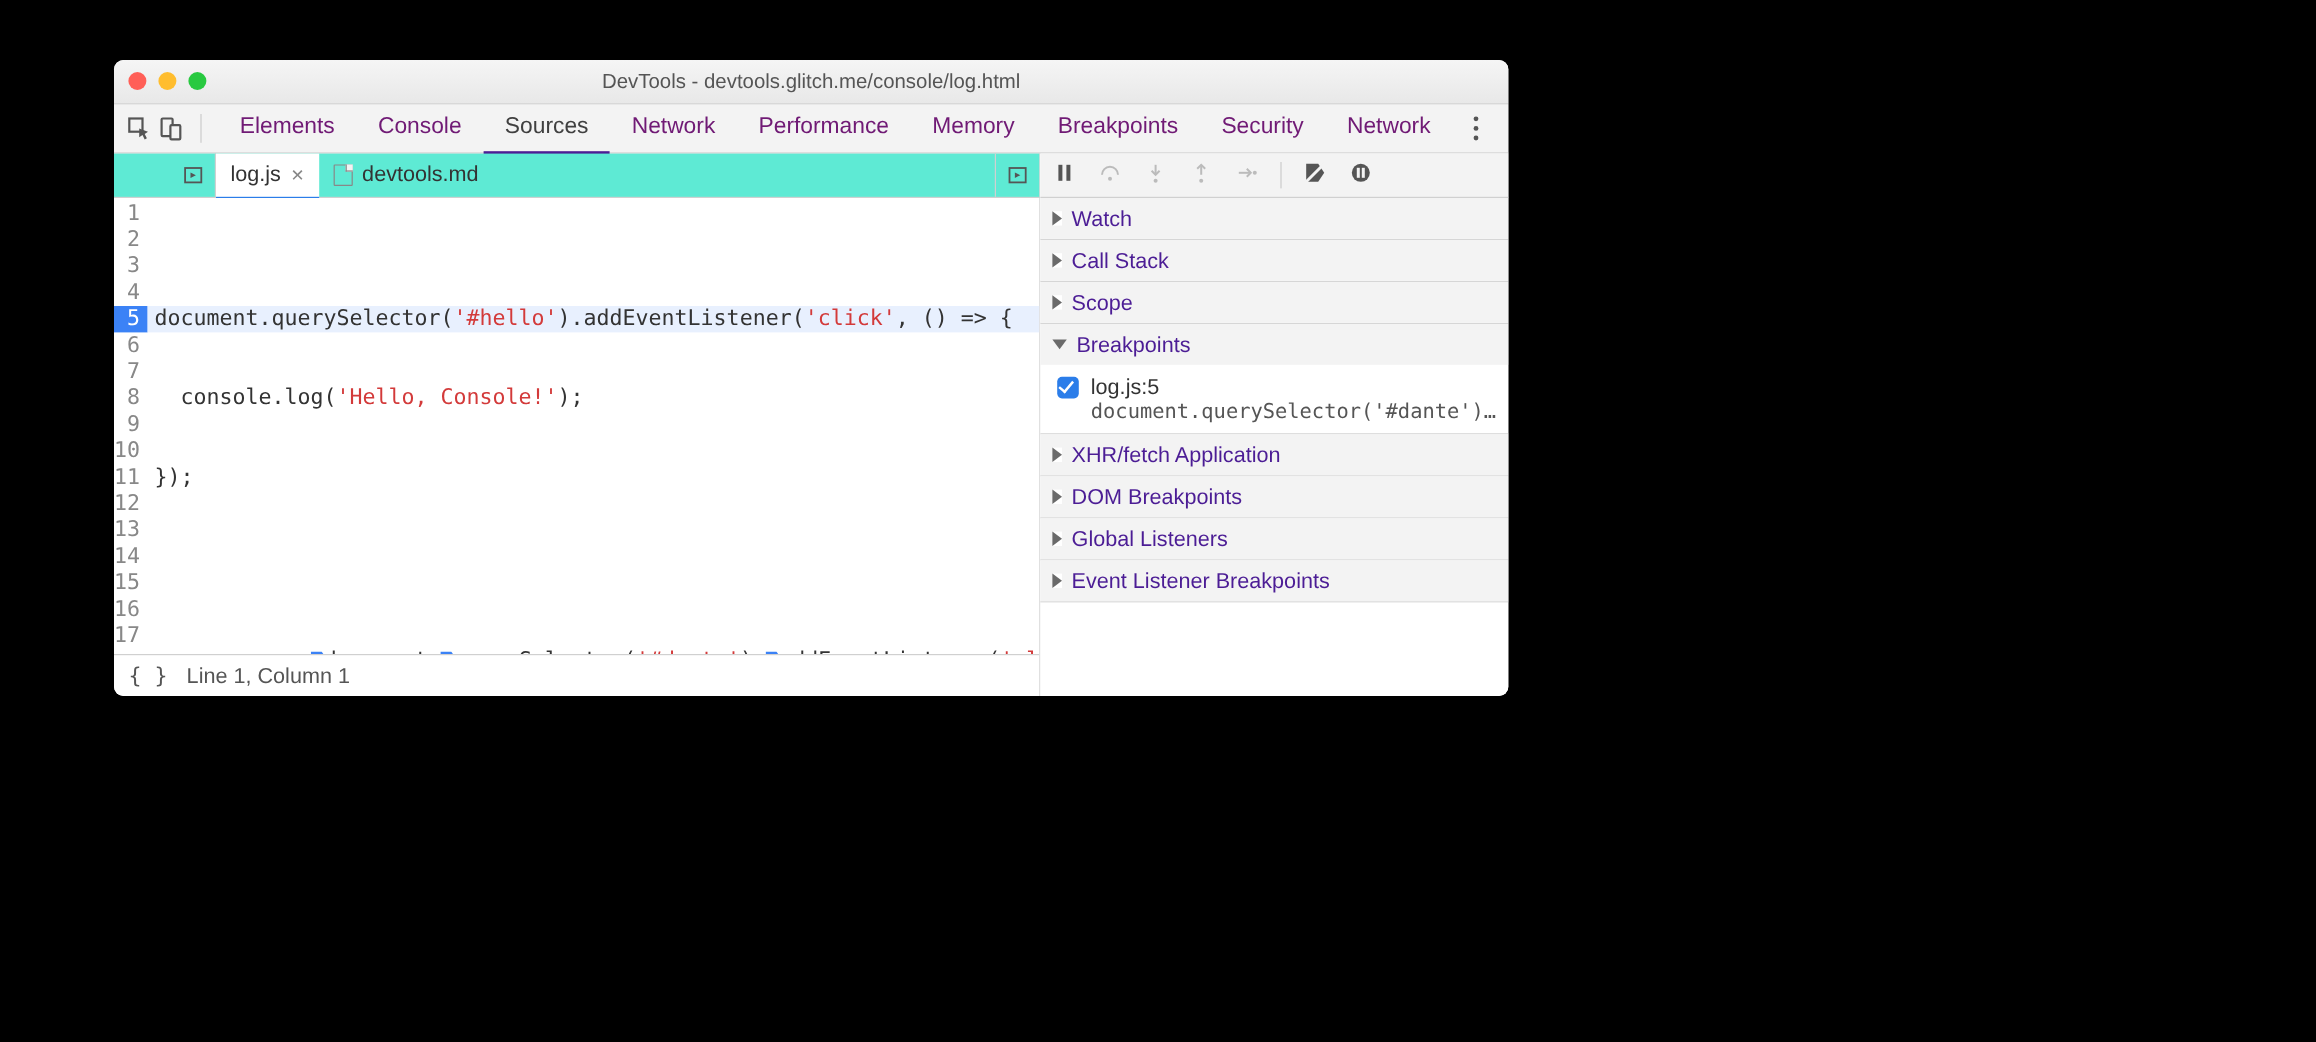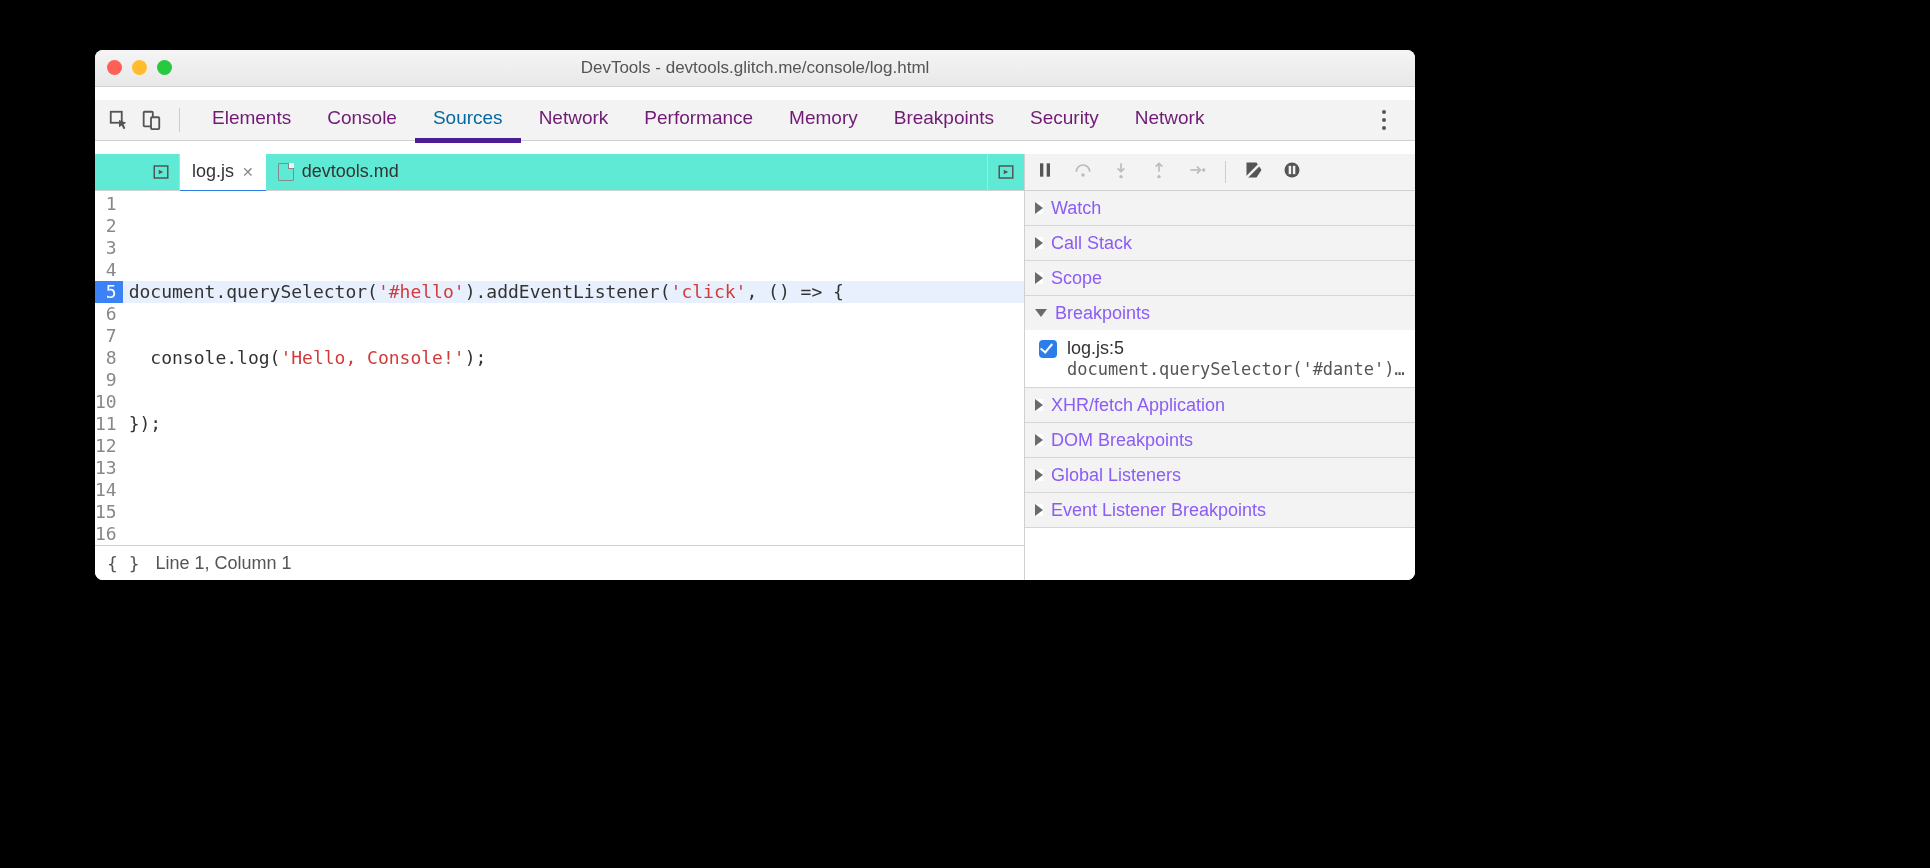--- a/index.html
+++ b/index.html
@@ -1,29 +1,29 @@
 <!DOCTYPE html>
 <html><head>
 <meta charset="utf-8">
 <style>
   html,body{margin:0;padding:0;height:100%;background:#000;font-family:"Helvetica Neue",Arial,sans-serif;color:#333;}
-  .window{position:absolute;left:95px;top:50px;width:1320px;height:530px;background:#fff;border-radius:8px;box-shadow:0 20px 60px rgba(0,0,0,.5);overflow:hidden;display:flex;flex-direction:column;gap:13px;}
+  .window{position:absolute;left:95px;top:50px;width:1162px;height:530px;background:#fff;border-radius:8px;box-shadow:0 20px 60px rgba(0,0,0,.5);overflow:hidden;display:flex;flex-direction:column;}
   
   .titlebar{height:36px;background:linear-gradient(#f5f5f5,#e8e8e8);border-bottom:1px solid #d0d0d0;display:flex;align-items:center;justify-content:center;position:relative;font-size:17px;color:#555;}
   .traffic{position:absolute;left:12px;top:10px;display:flex;gap:10px;}
   .traffic span{width:15px;height:15px;border-radius:50%;display:block;}
   .tl-close{background:#ff5f57;}
   .tl-min{background:#ffbd2e;}
   .tl-max{background:#28c940;}
   
   .tabstrip{height:40px;background:#f3f3f3;border-bottom:1px solid #d0d0d0;display:flex;align-items:center;padding:0 10px;gap:4px;}
   .tabstrip .icon-btn{width:28px;height:28px;display:flex;align-items:center;justify-content:center;color:#555;}
   .vdiv{width:1px;height:24px;background:#ccc;margin:0 10px;}
   .panel-tab{padding:0 18px;height:40px;display:flex;align-items:center;font-size:19px;color:#701a75;cursor:pointer;}
-  .panel-tab.active{color:#0369a1;border-bottom:5px solid #4c1d95;margin-bottom:-1px;}
+  .panel-tab.active{color:#404040;border-bottom:3px solid #4c1d95;margin-bottom:-1px;}
   .spacer{flex:1;}
   .kebab{width:30px;height:30px;display:flex;flex-direction:column;align-items:center;justify-content:center;gap:4px;margin-right:6px;}
   .kebab span{width:4px;height:4px;border-radius:50%;background:#555;}
   
   .body{flex:1;display:flex;min-height:0;}
   .left{flex:1;display:flex;flex-direction:column;min-width:0;border-right:1px solid #d0d0d0;}
   .right{width:390px;display:flex;flex-direction:column;background:#fff;}
   
   .filerow{height:36px;border-bottom:1px solid #d0d0d0;display:flex;align-items:center;background:#5eead4;padding-left:48px;}
   .filerow .play{width:36px;height:36px;display:flex;align-items:center;justify-content:center;border-right:1px solid #d0d0d0;}
@@ -45,21 +45,21 @@
   .marker{display:inline-block;position:relative;margin-right:-3px;vertical-align:middle;top:-1px;}
   .marker svg{display:block;}
   .str{color:#d33a3a;}
   
   .status{height:34px;border-top:1px solid #d0d0d0;display:flex;align-items:center;gap:16px;padding:0 12px;font-size:18px;color:#555;background:#fff;}
   
   .dbgbar{height:36px;border-bottom:1px solid #d0d0d0;display:flex;align-items:center;padding:0 10px;gap:18px;background:#f3f3f3;}
   .dbgbar svg{width:20px;height:20px;}
   .dbgbar .dim{opacity:.35;}
   .sect{border-bottom:1px solid #d6d6d6;}
-  .sect-head{height:34px;display:flex;align-items:center;gap:8px;padding:0 10px;font-size:18px;color:#8b5cf6;background:#f3f3f3;}
+  .sect-head{height:34px;display:flex;align-items:center;gap:8px;padding:0 10px;font-size:18px;color:#4c1d95;background:#f3f3f3;}
   .tri{width:0;height:0;border-style:solid;}
   .tri.right{border-width:6px 0 6px 8px;border-color:transparent transparent transparent #6a6a6a;}
   .tri.down{border-width:8px 6px 0 6px;border-color:#6a6a6a transparent transparent transparent;}
   .bp-item{padding:8px 10px 8px 14px;font-size:18px;}
   .bp-row1{display:flex;align-items:center;gap:10px;}
   .cb{width:18px;height:18px;border-radius:4px;background:#2b7de9;position:relative;}
   .cb:after{content:"";position:absolute;left:4px;top:1px;width:5px;height:10px;border:solid #fff;border-width:0 2px 2px 0;transform:rotate(40deg);}
   .bp-code{margin-left:28px;color:#555;white-space:nowrap;overflow:hidden;text-overflow:ellipsis;font-family:Menlo,Consolas,monospace;font-size:17px;}
 </style>
 </head>

